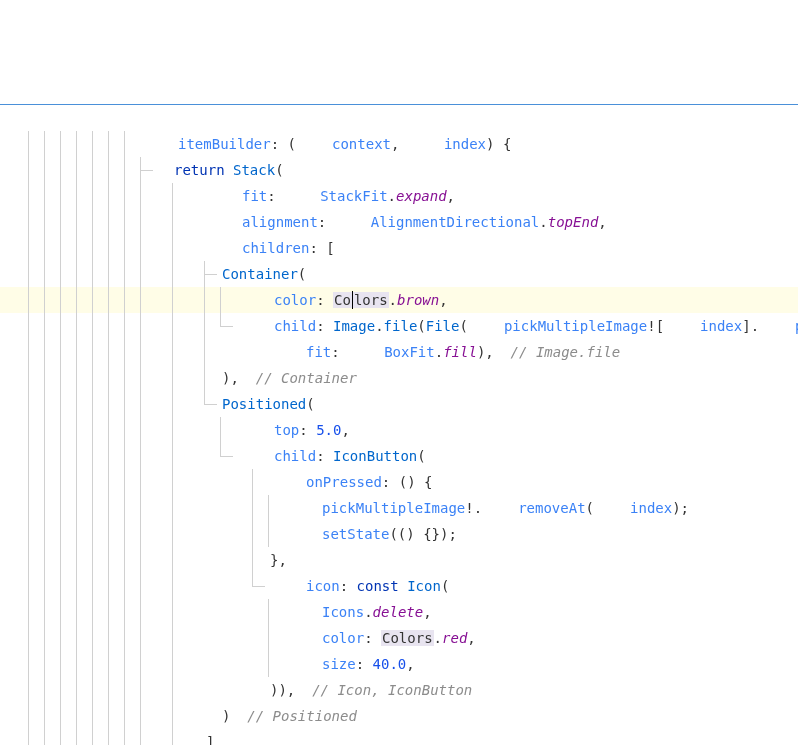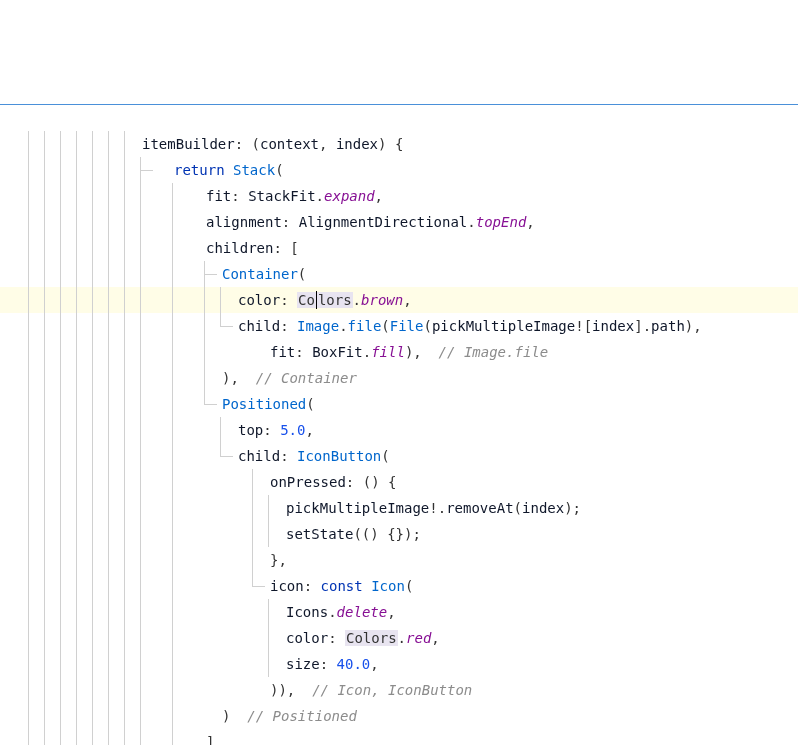--- a/index.html
+++ b/index.html
@@ -50,21 +50,21 @@
     }
     .code {
       padding-left: 2px;
     }
     .kw { color: #0033b3; }
     .type { color: #0066cc; }
     .member { color: #871094; font-style: italic; }
     .prop-italic { color: #871094; font-style: italic; }
     .num { color: #1750eb; }
     .comment { color: #8c8c8c; font-style: italic; }
-    .ident { color: #0f172a; }
+    .ident { color: #3b82f6; margin-left: 36px; }
     .punc { color: #333; }
     .boxed { background: #e8e4f0; padding: 0 1px; }
     .cursor {
       display: inline-block;
       width: 1px;
       height: 18px;
       background: #000;
       vertical-align: middle;
       position: relative;
       top: -1px;

